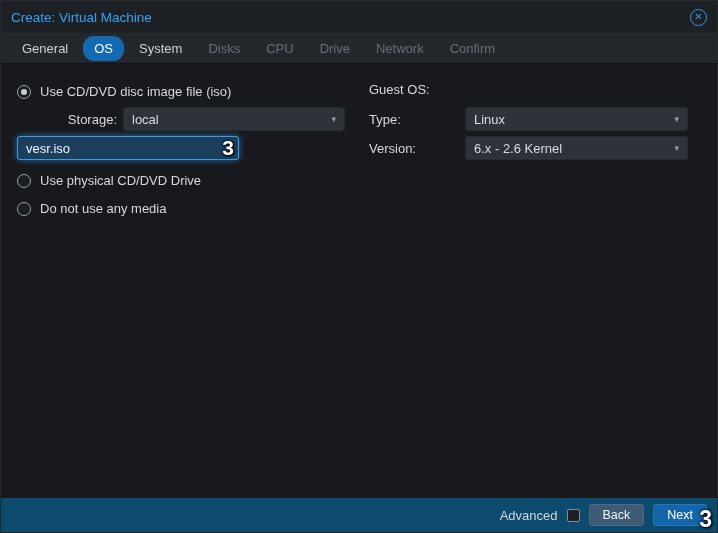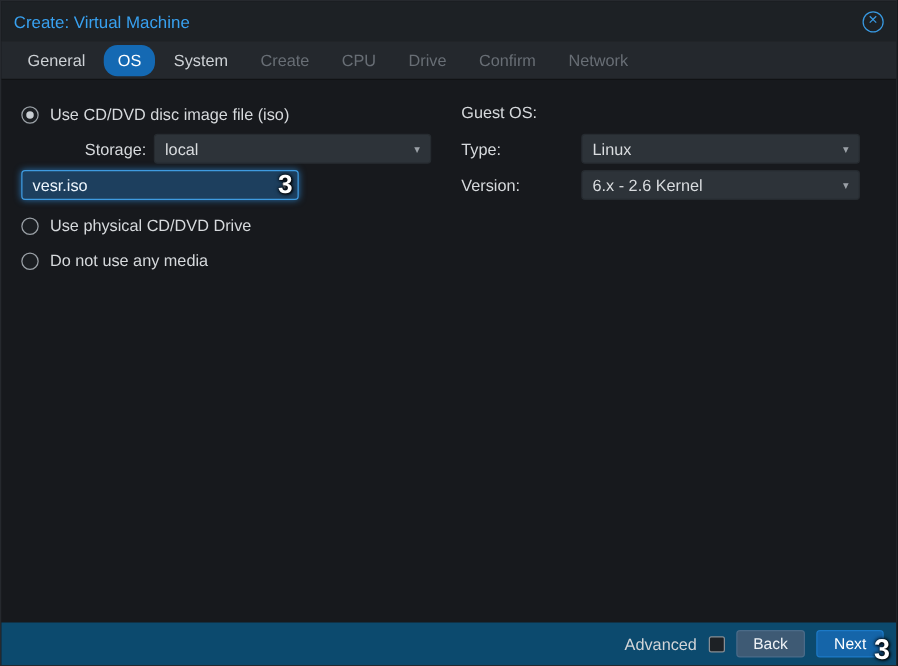--- a/index.html
+++ b/index.html
@@ -96,25 +96,25 @@
 
   <div class="titlebar">
     <span class="title">Create: Virtual Machine</span>
     <span class="close-btn">✕</span>
   </div>
 
   <div class="tabbar">
     <span class="tab">General</span>
     <span class="tab active">OS</span>
     <span class="tab">System</span>
-    <span class="tab disabled">Create</span>
+    <span class="tab disabled">Disks</span>
     <span class="tab disabled">CPU</span>
     <span class="tab disabled">Drive</span>
+    <span class="tab disabled">Network</span>
     <span class="tab disabled">Confirm</span>
-    <span class="tab disabled">Network</span>
   </div>
 
   <div class="col-left">
     <div class="radio-row">
       <span class="radio checked"></span>
       <span>Use CD/DVD disc image file (iso)</span>
     </div>
 
     <div class="field-row">
       <span class="flabel">Storage:</span>

